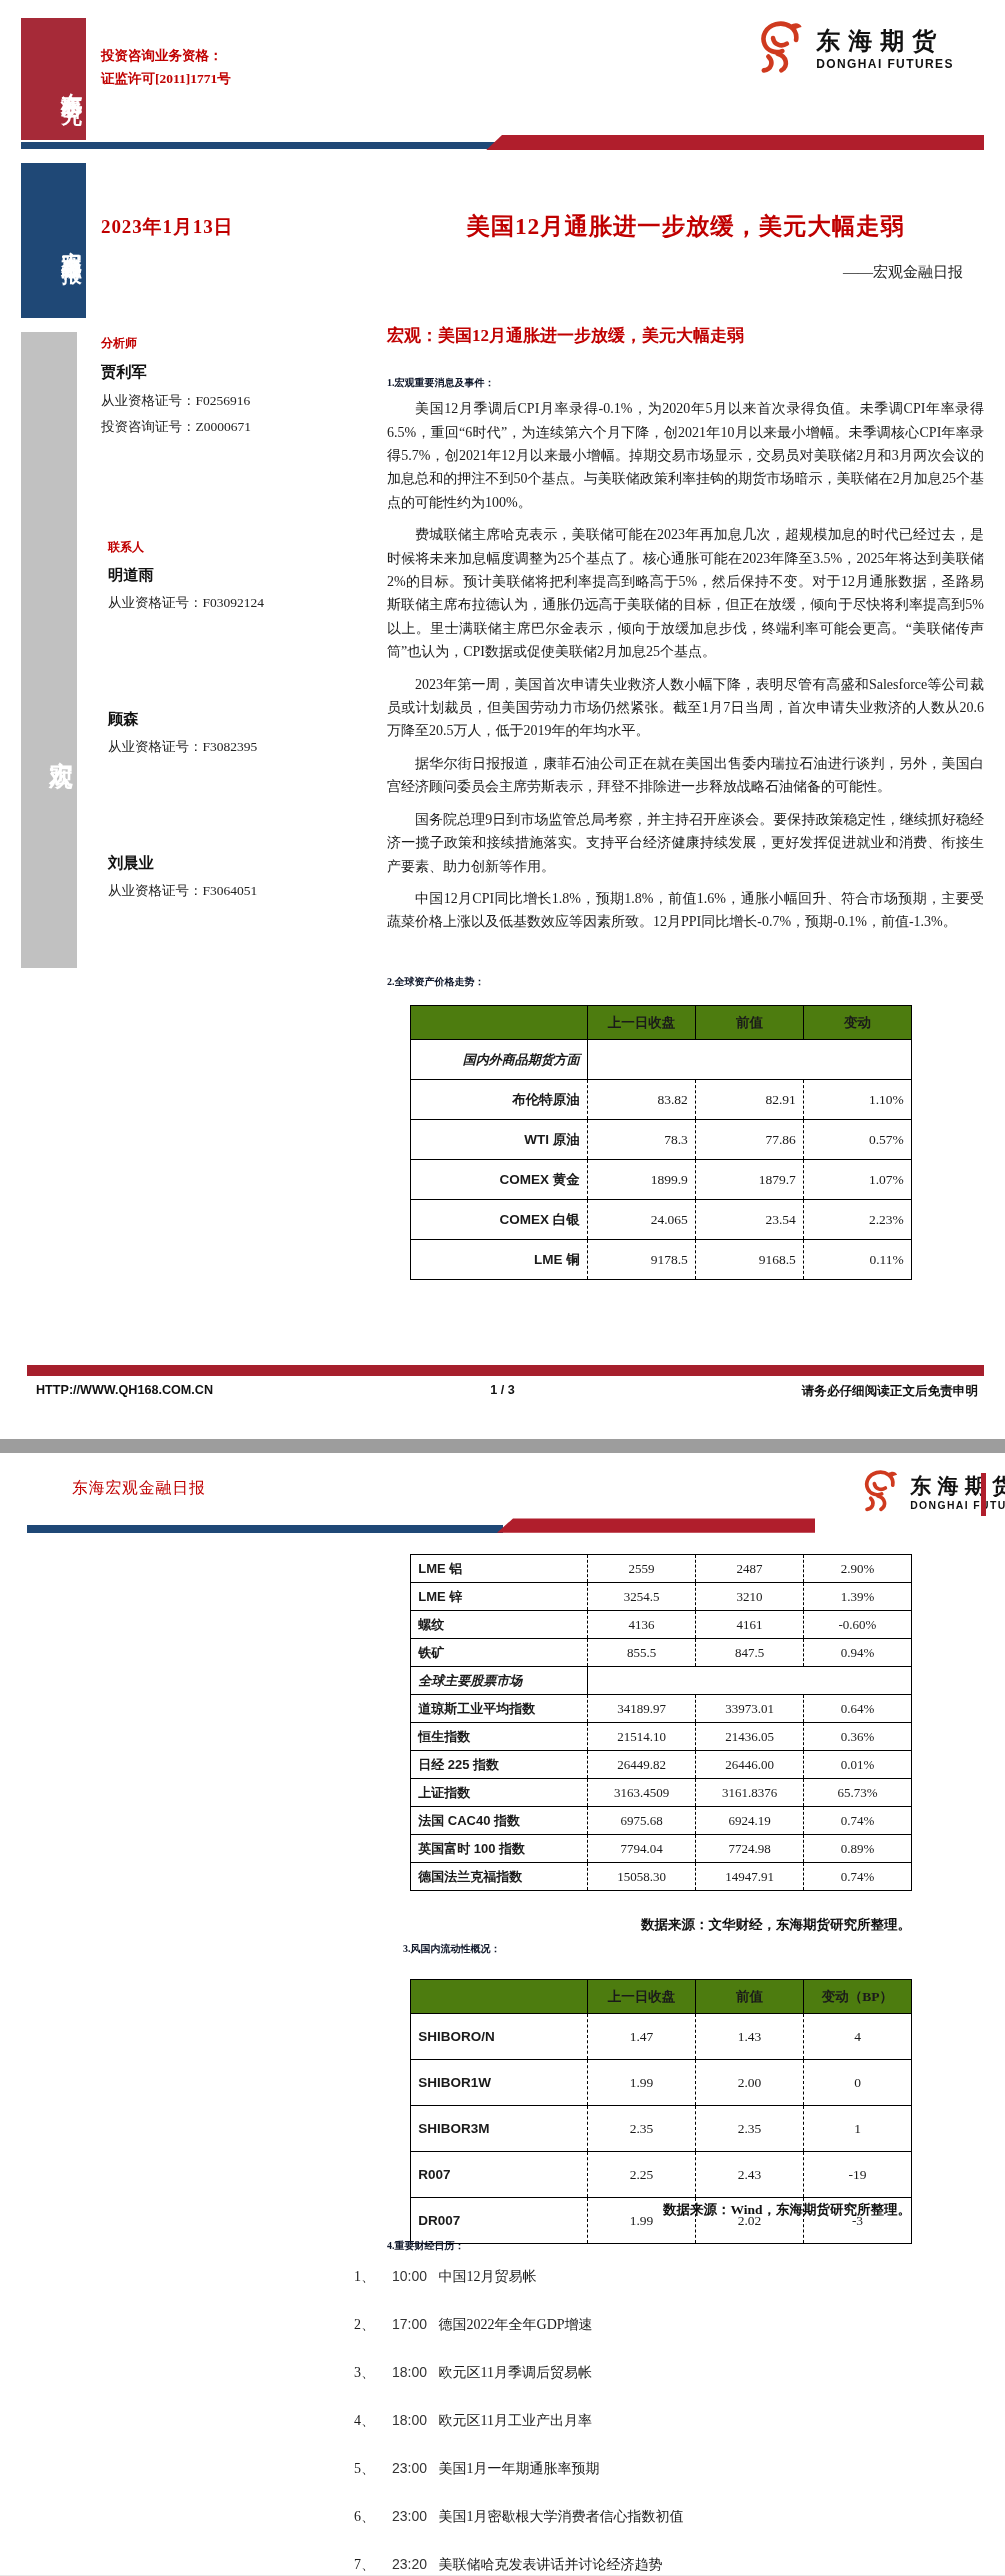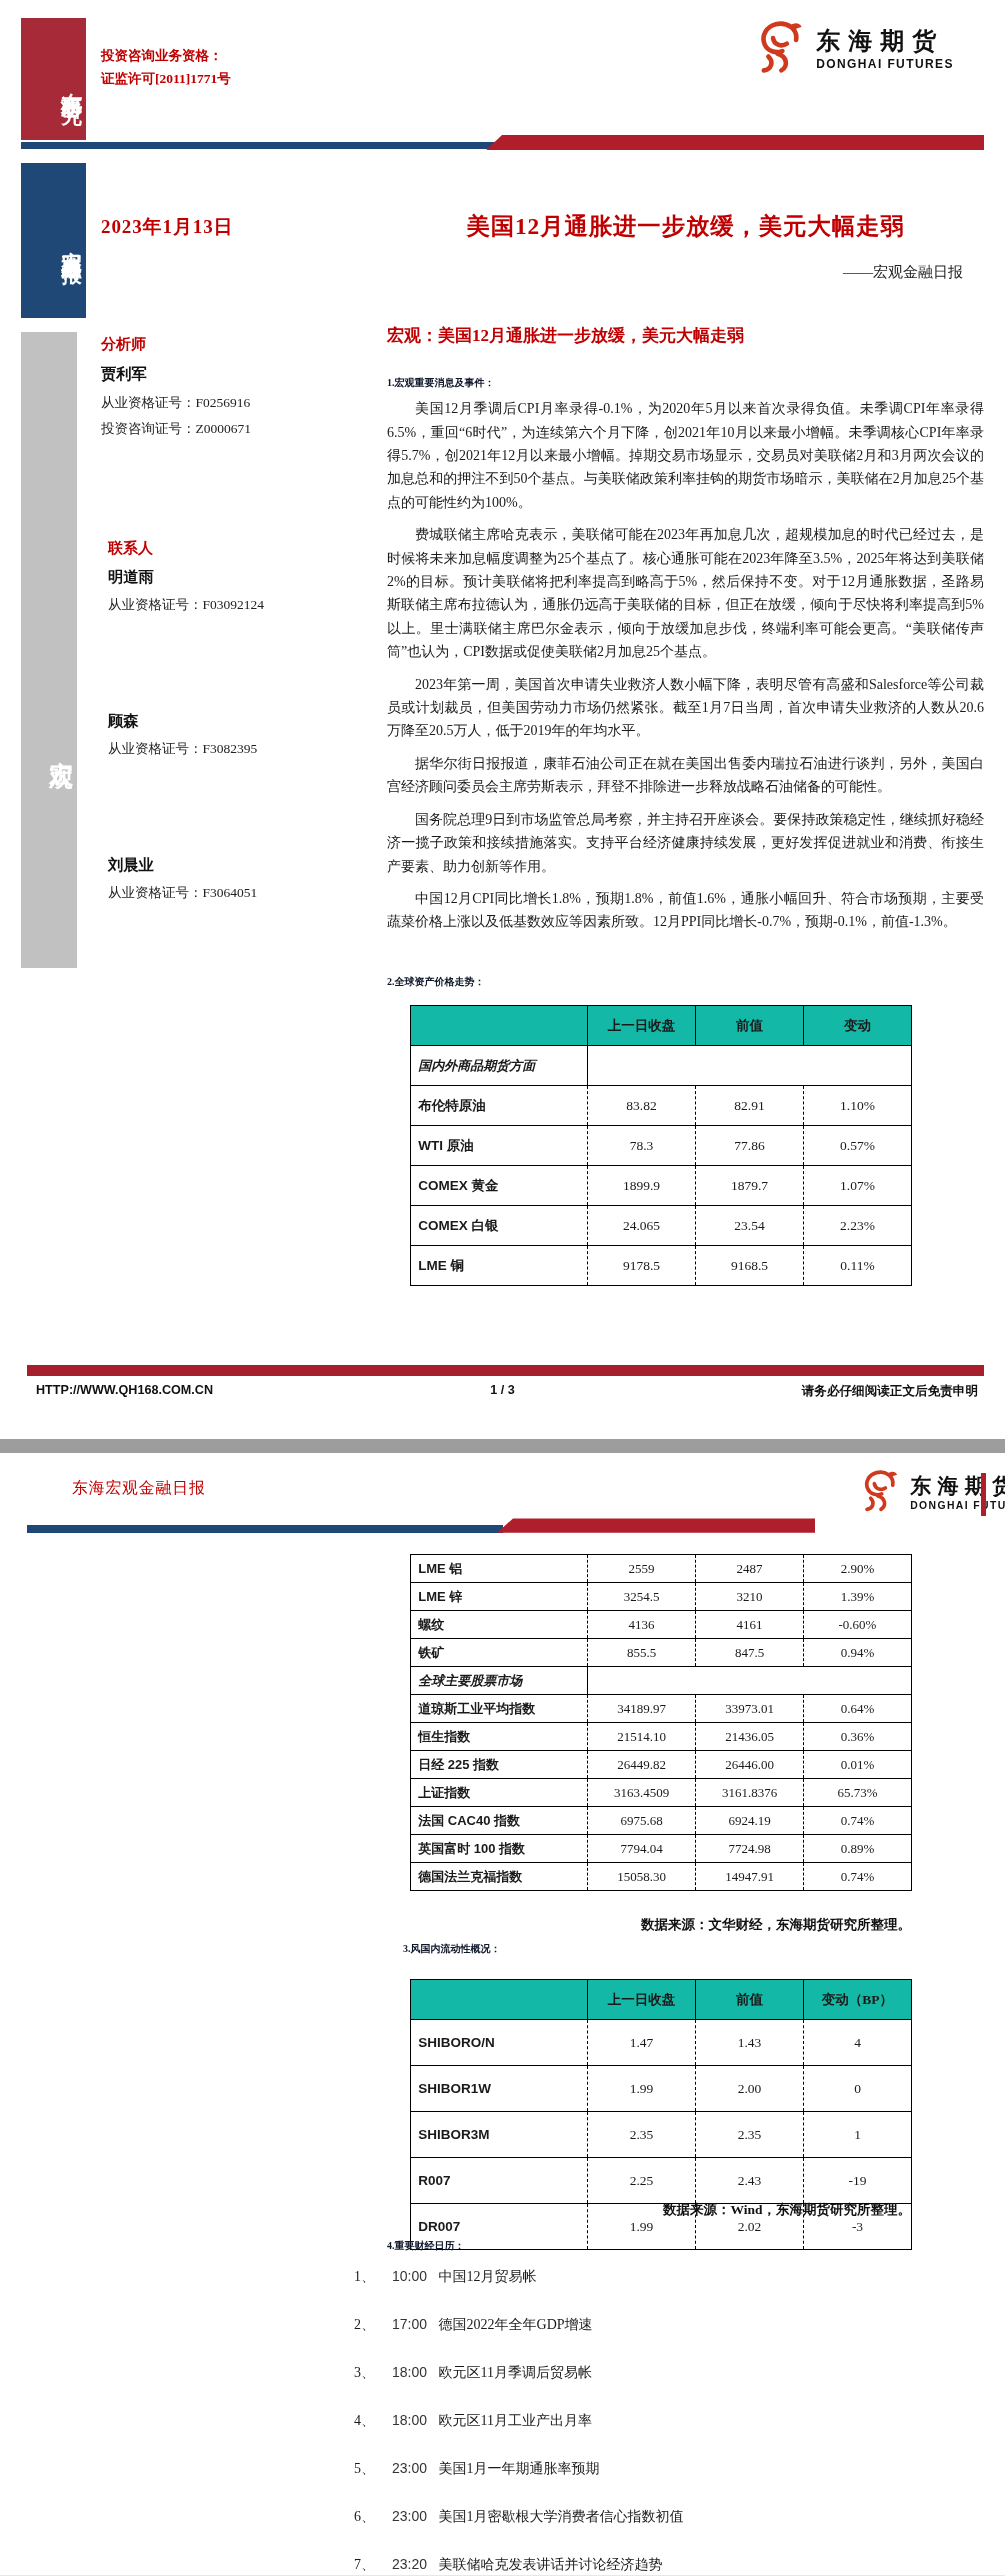--- a/index.html
+++ b/index.html
@@ -20,44 +20,44 @@
   
   .qual { left:101px; top:45px; color:#c00000; font-weight:bold; font-size:13.5px; line-height:22.5px; }
   .logo { display:flex; align-items:center; gap:7.2px; }
   .logo-txt .cn { font-weight:bold; font-size:24px; letter-spacing:8px; color:#111; white-space:nowrap; }
   .logo-txt .en { font-family:"Liberation Sans",sans-serif; font-weight:bold; font-size:12px; letter-spacing:1.4px; color:#111; white-space:nowrap; }
   .bar-blue { background:#1f4876; }
   .bar-red  { background:#b01e2c; clip-path:polygon(0 100%, 16px 0, 100% 0, 100% 100%); }
 
   
   .date { left:101px; top:214px; color:#c00000; font-weight:bold; font-size:19px; letter-spacing:0.9px; }
-  .red-label { color:#c00000; font-weight:bold; font-size:15px; }
+  .red-label { color:#c00000; font-weight:bold; font-size:12px; }
   .person-name { font-weight:bold; font-size:15.3px; color:#111; }
   .cert { font-size:13.5px; color:#222; }
   .contact-block { margin-bottom:97px; }
   .contact-block .cert { margin-top:8px; }
 
   
   .title { left:387px; top:210px; width:597px; text-align:center; color:#c00000; font-weight:bold; font-size:23.4px; letter-spacing:0.9px; }
   .subtitle { left:387px; top:263px; width:576px; text-align:right; font-size:15px; color:#222; }
   .sec-head { left:387px; top:324px; width:597px; color:#c00000; font-weight:bold; font-size:17px; }
   .s-title { font-weight:bold; font-size:10px; color:#0f172a; }
   #body-text { left:387px; top:376px; width:597px; }
   #body-text .s-title { margin-bottom:7.2px; }
   #body-text p { font-size:14px; line-height:23.4px; text-align:justify; text-indent:2em; margin-bottom:9px; }
 
   
   table.rpt { border-collapse:collapse; width:502px; table-layout:fixed; border:1.8px solid #000; }
-  table.rpt th { background:#14b8a6; border:0.9px solid #000; font-size:13.5px; font-weight:bold; height:40px; }
+  table.rpt th { background:#4d7c0f; border:0.9px solid #000; font-size:13.5px; font-weight:bold; height:34px; }
   table.rpt td { border-top:0.9px solid #000; border-bottom:0.9px solid #000; font-size:13.5px; padding:1.8px 7.2px; }
   table.rpt td.lbl { font-family:"Liberation Sans",sans-serif; font-weight:bold; text-align:left; }
   table.rpt td.num { text-align:center; border-left:0.9px dashed #000; font-family:"Liberation Serif",serif; }
   table.rpt td.sect { font-weight:bold; font-style:italic; font-size:13px; }
   table.rpt td.sect-rest { border-left:0.9px solid #000; }
-  #asset-table1 td { height:40px; }
+  #asset-table1 td { height:40px;text-align:right; }
   #asset-table2 td { height:28px; font-size:13px;margin-left:20px; }
   #liq-table td { height:46px; }
 
   .src-line { width:524px; text-align:right; font-weight:bold; font-size:13.5px; color:#111; }
 
   
   .foot-bar { left:27px; top:1365px; width:957px; height:10.8px; background:#a61f2c; }
   .foot-txt { top:1383px; font-family:"Liberation Sans",sans-serif; font-weight:bold; font-size:12.6px; color:#111; }
 
   

